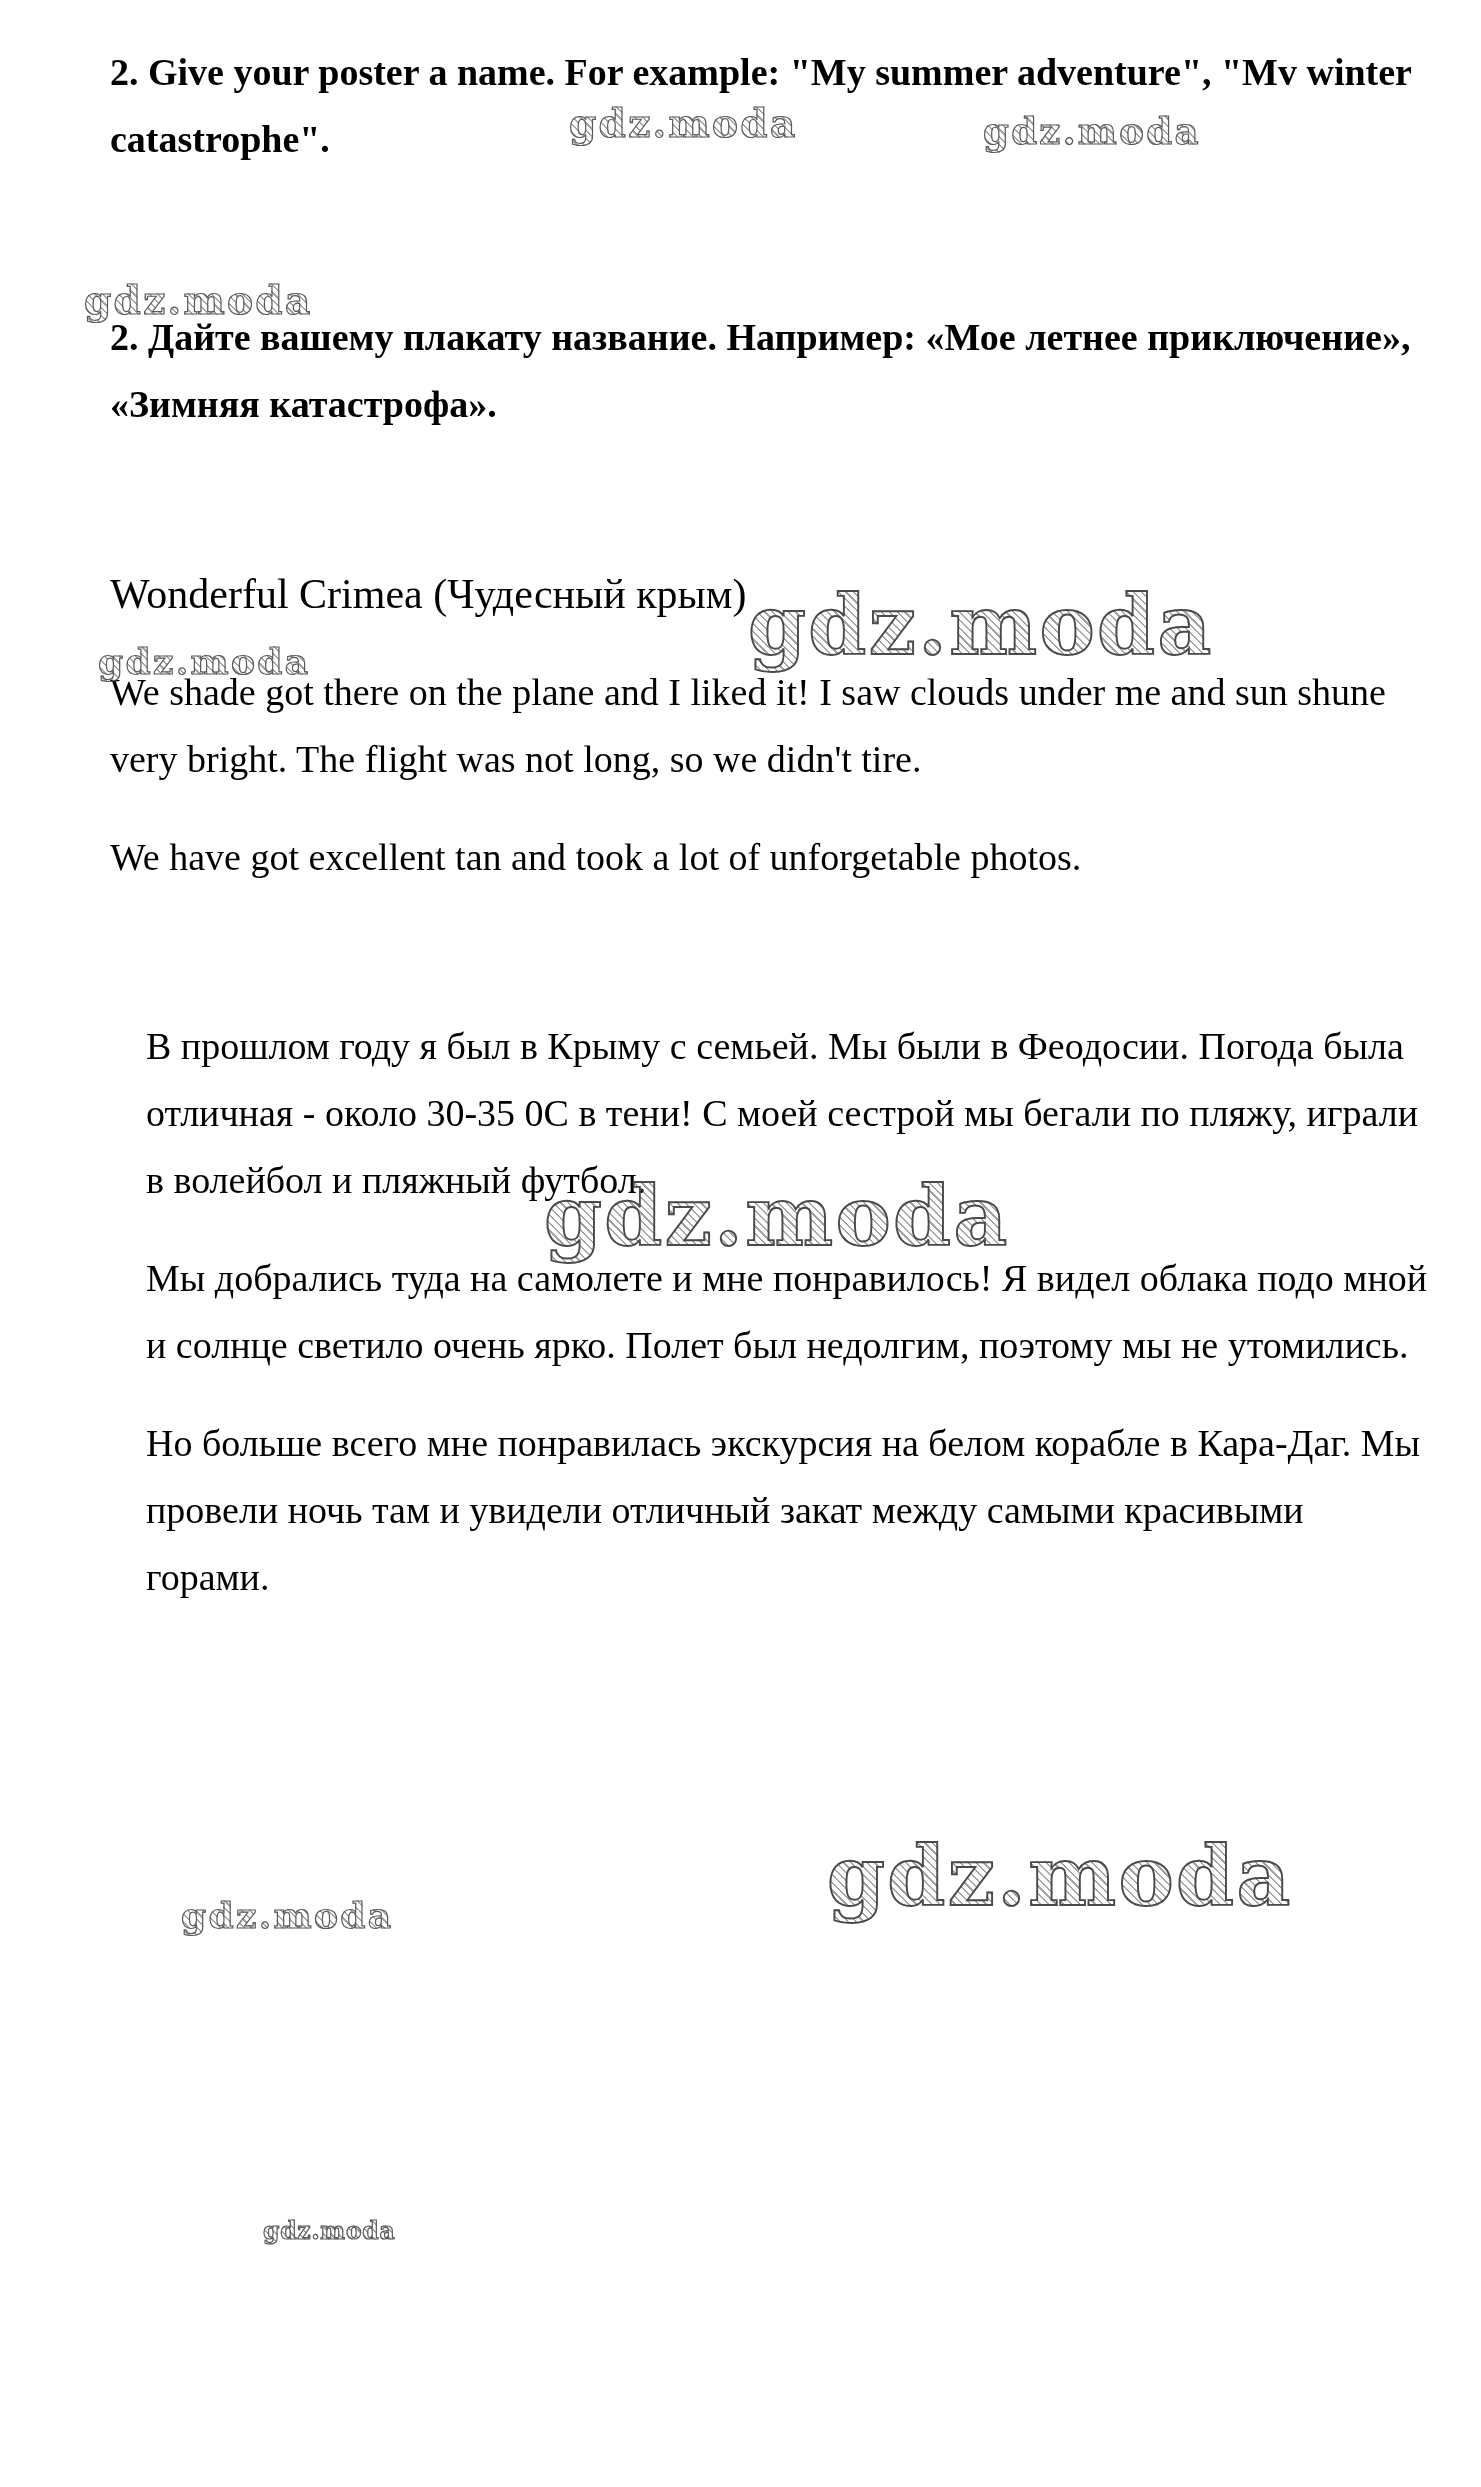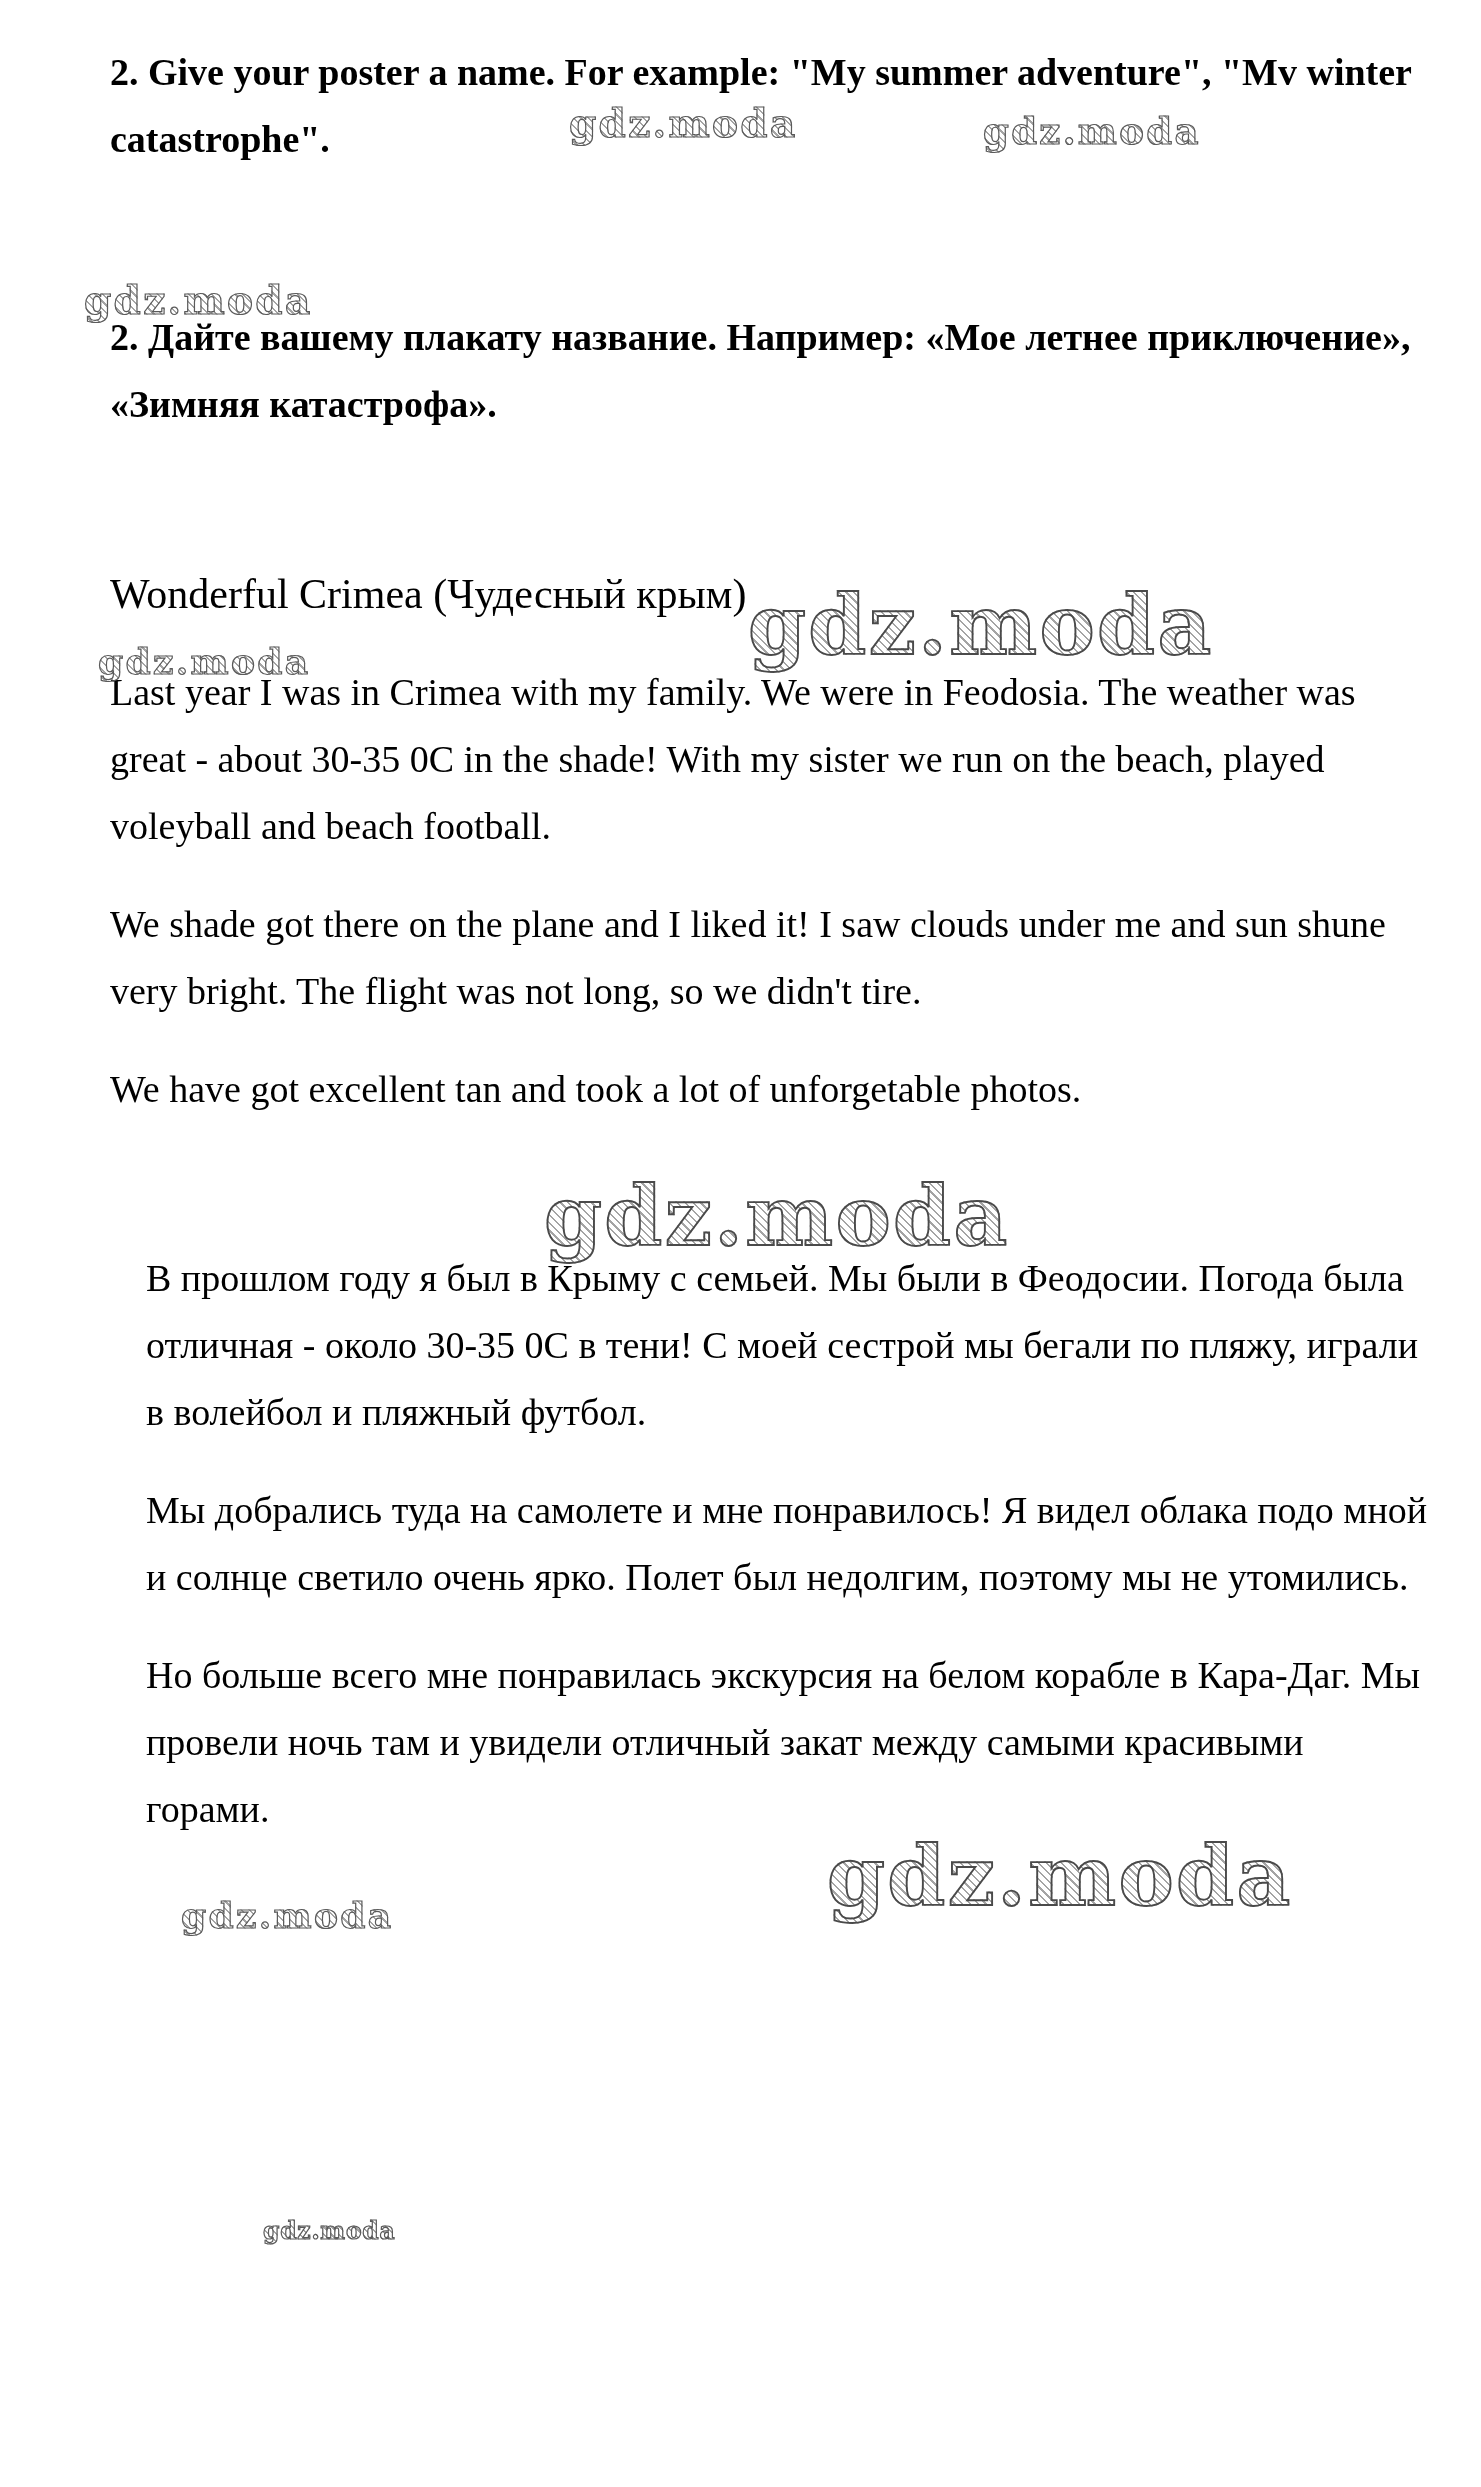--- a/index.html
+++ b/index.html
@@ -69,21 +69,20 @@
 
 <div class="content">
 
   <h2 class="heading">2. Give your poster a name. For example: "My summer adventure", "Mv winter catastrophe".</h2>
 
   <h2 class="heading heading-ru">2. Дайте вашему плакату название. Например: «Мое летнее приключение», «Зимняя катастрофа».</h2>
 
   <p class="answer-title">Wonderful Crimea (Чудесный крым)</p>
 
   <div>
-    <p class="para">Last year I was in Crimea with my family. We were in Feodosia. The weather was great - about 30-35 0C in the shade! With my sister we run on the beach, played voleyball and beach football.</p>
     <p class="para">We shade got there on the plane and I liked it! I saw clouds under me and sun shune very bright. The flight was not long, so we didn't tire.</p>
     <p class="para">We have got excellent tan and took a lot of unforgetable photos.</p>
   </div>
 
   <div class="ru-block">
     <p class="para">В прошлом году я был в Крыму с семьей. Мы были в Феодосии. Погода была отличная - около 30-35 0C в тени! С моей сестрой мы бегали по пляжу, играли в волейбол и пляжный футбол.</p>
     <p class="para">Мы добрались туда на самолете и мне понравилось! Я видел облака подо мной и солнце светило очень ярко. Полет был недолгим, поэтому мы не утомились.</p>
     <p class="para">Но больше всего мне понравилась экскурсия на белом корабле в Кара-Даг. Мы провели ночь там и увидели отличный закат между самыми красивыми горами.</p>
   </div>
 

